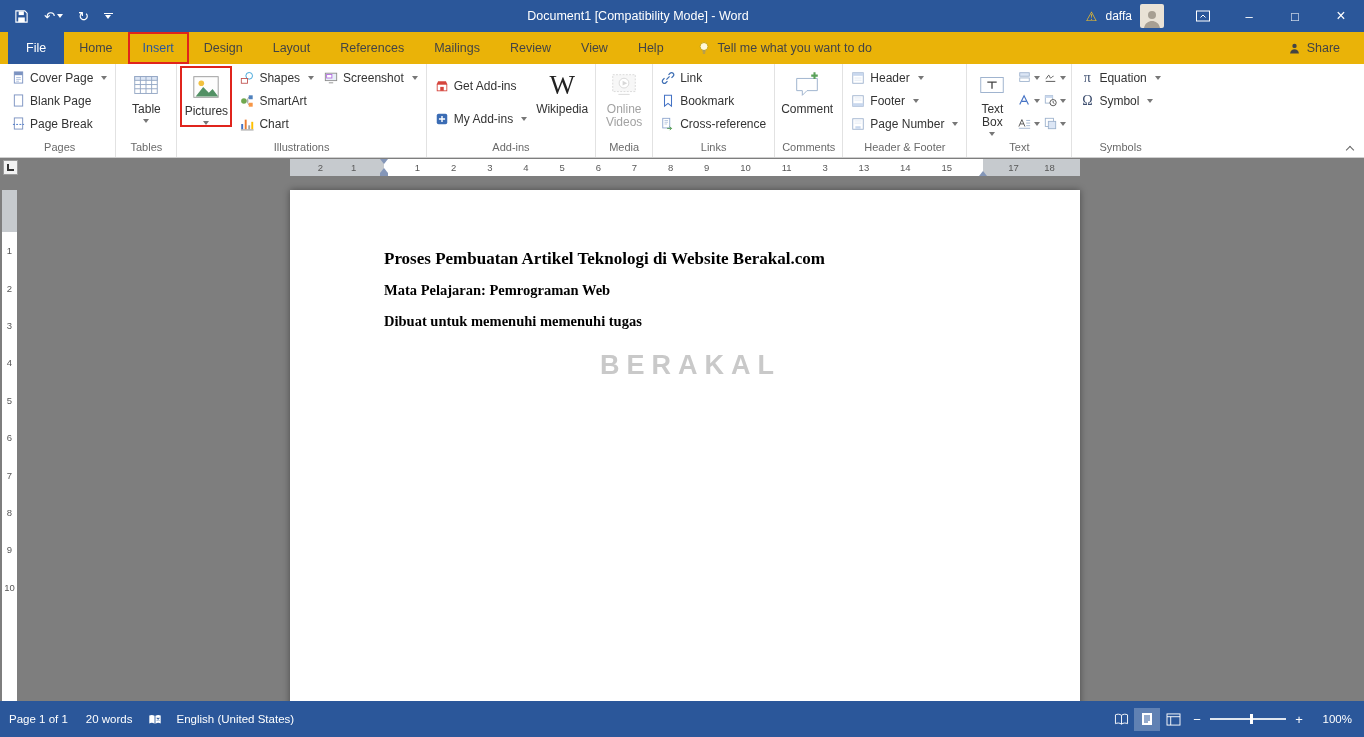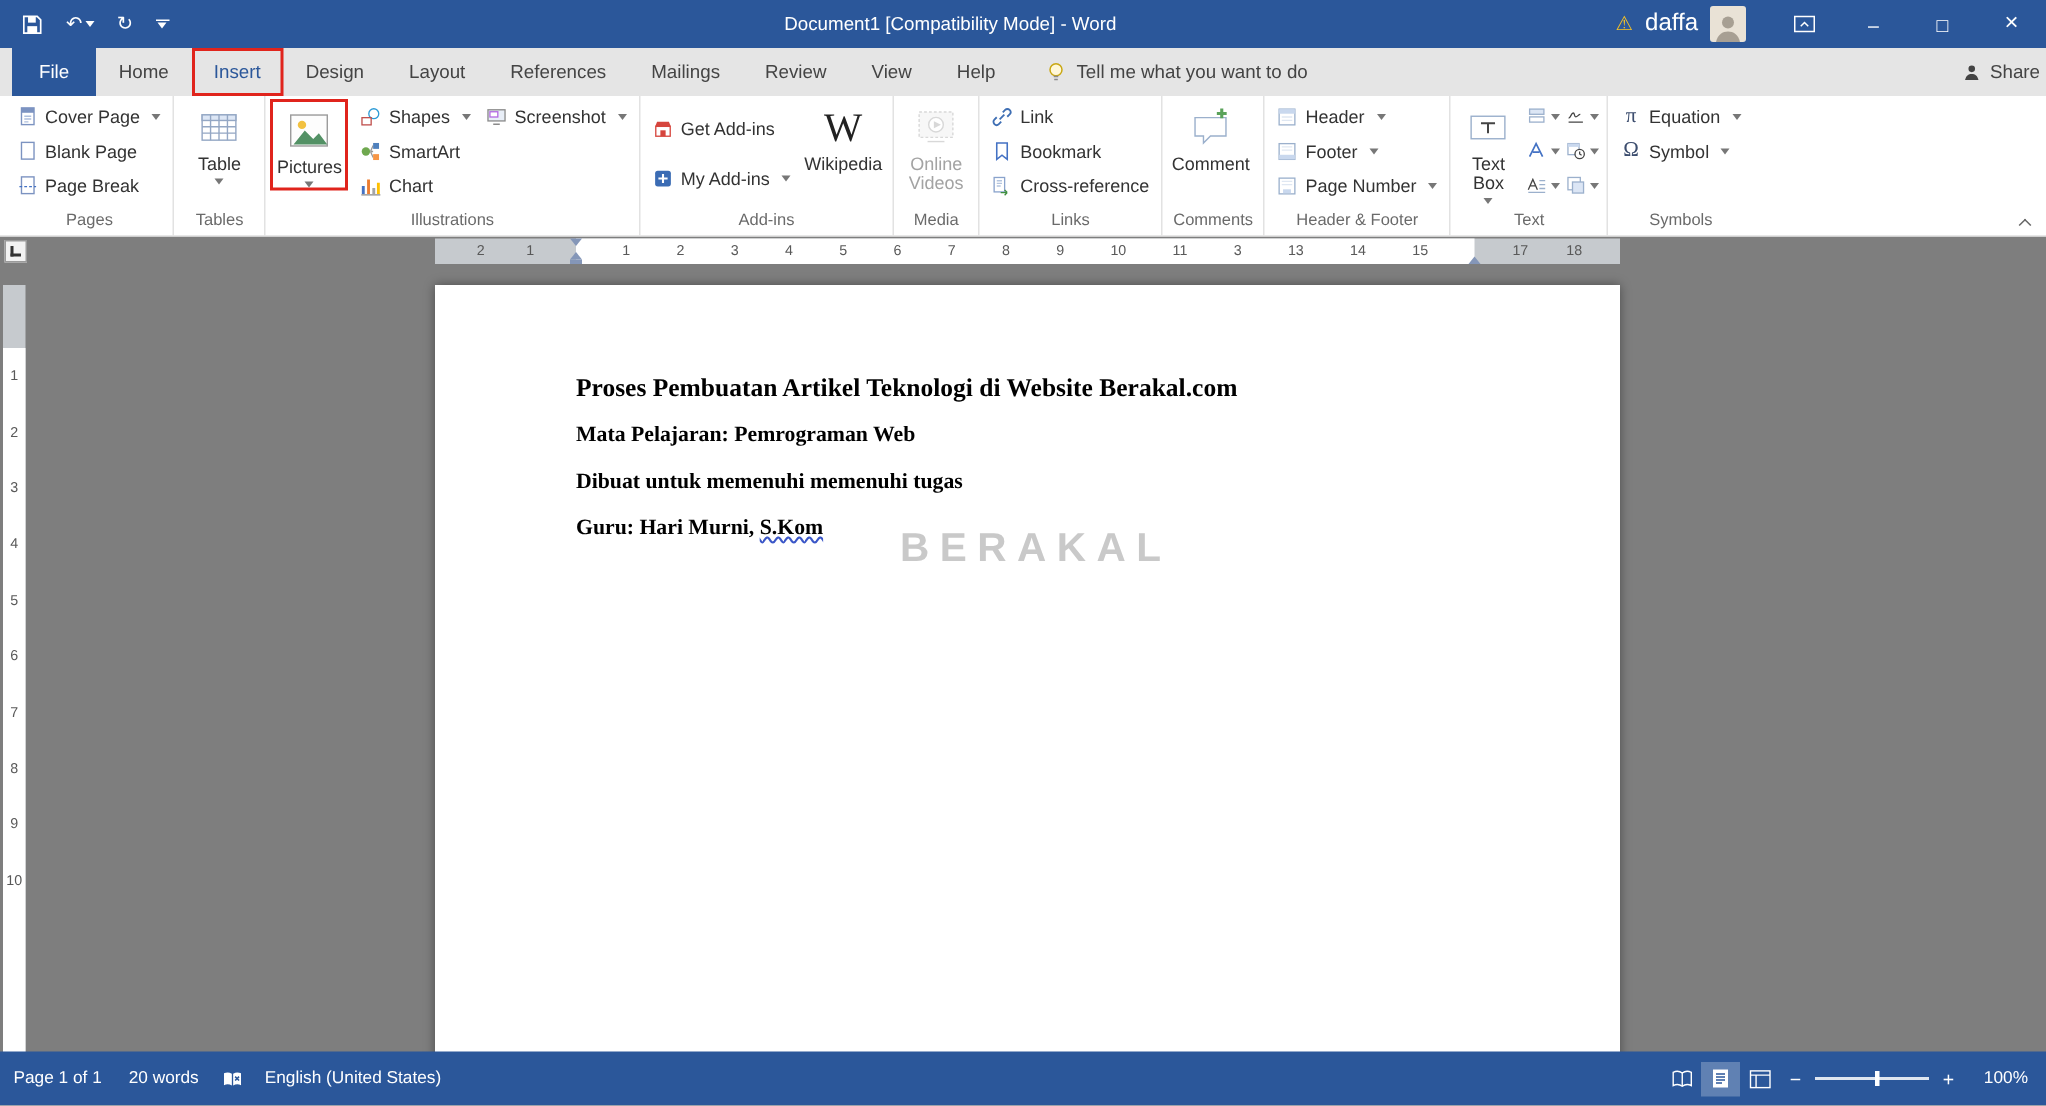--- a/index.html
+++ b/index.html
@@ -7,35 +7,35 @@
   body{font-family:"Liberation Sans","DejaVu Sans",sans-serif;font-size:12px;color:#444;}
   .app{position:relative;width:1364px;height:737px;background:#7e7e7e;overflow:hidden;}
 
   
   .titlebar{position:absolute;top:0;left:0;right:0;height:32px;background:#2b579a;color:#fff;display:flex;align-items:center;}
   .qat{display:flex;align-items:center;gap:15px;padding-left:14px;width:190px;}
   .tbtn{display:flex;align-items:center;justify-content:center;cursor:default;color:#fff;font-size:13px;}
   .tb-title{flex:1;text-align:center;font-size:12.5px;white-space:nowrap;}
   .tb-right{display:flex;align-items:center;}
   .warn{color:#f7c325;font-size:13px;margin-right:8px;}
-  .user-name{font-size:16px;margin-right:8px;}
+  .user-name{font-size:12px;margin-right:8px;}
   .avatar{width:24px;height:24px;background:#e9e2d6;border-radius:2px;display:flex;align-items:flex-end;justify-content:center;overflow:hidden;margin-right:16px;}
   .winbtn{width:46px;height:32px;display:flex;align-items:center;justify-content:center;font-size:13px;}
   .qat-more{display:flex;flex-direction:column;align-items:center;gap:1px;}
   .qat-more .bar{width:9px;height:1px;background:#fff;}
   .caret-w{width:0;height:0;border-left:3px solid transparent;border-right:3px solid transparent;border-top:4px solid #fff;}
   .mini-dd{display:flex;align-items:center;gap:2px;}
 
   
-  .tabrow{position:absolute;top:32px;left:0;right:0;height:32px;background:#e5e5e5;display:flex;align-items:stretch;font-size:12.5px;padding-left:8px;}
+  .tabrow{position:absolute;top:32px;left:0;right:0;height:32px;background:#eab308;display:flex;align-items:stretch;font-size:12.5px;padding-left:8px;}
   .tab{display:flex;align-items:center;padding:0 15px;color:#444;white-space:nowrap;}
   .tab-file{background:#2b579a;color:#fff;padding:0 18px;}
   .tab-insert{color:#2b579a;border:2px solid #e0241c;padding:0 13px;text-align:right;}
   .tellme{display:flex;align-items:center;gap:7px;margin-left:18px;color:#444;}
-  .share{margin-left:auto;display:flex;align-items:center;gap:6px;padding-right:4px;color:#444;}
+  .share{margin-left:auto;display:flex;align-items:center;gap:6px;padding-right:24px;color:#444;}
 
   
   .ribbon{position:absolute;top:64px;left:0;right:0;height:94px;background:#fff;border-bottom:1px solid #cfcfcf;display:flex;padding-left:4px;}
   .rgroup{display:flex;flex-direction:column;border-right:1px solid #e2e2e2;padding:2px 3px 0 3px;}
   .rg-content{flex:1;display:flex;align-items:flex-start;}
   .rg-label{height:17px;text-align:center;font-size:11px;color:#6a6a6a;line-height:14px;white-space:nowrap;padding:0 4px;}
   .scol{display:flex;flex-direction:column;}
   .sbtn{display:flex;align-items:center;gap:5px;height:23px;padding:0 5px;font-size:12px;color:#333;white-space:nowrap;}
   .bbtn{display:flex;flex-direction:column;align-items:center;padding:4px 4px 0 4px;font-size:12px;color:#333;text-align:center;line-height:13px;width:54px;}
   .bbtn .lbl{margin-top:3px;}
@@ -547,21 +547,20 @@
         </div>
     </div>
   </div>
 
   <div class="workspace">
     <div class="page">
       <div class="doc">
         <p class="doc-title">Proses Pembuatan Artikel Teknologi di Website Berakal.com</p>
         <p class="doc-line">Mata Pelajaran: Pemrograman Web</p>
         <p class="doc-line">Dibuat untuk memenuhi memenuhi tugas</p>
-        <p class="doc-line"><span>Guru: Hari Murni, </span><span class="flagged">S.Kom</span></p>
       </div>
       <div class="watermark">BERAKAL</div>
     </div>
   </div>
 
   <div class="vruler">
     <div class="vr-strip"></div>
     <div class="vr-white"></div>
     <div class="vr-marks">
         <span>1</span>

